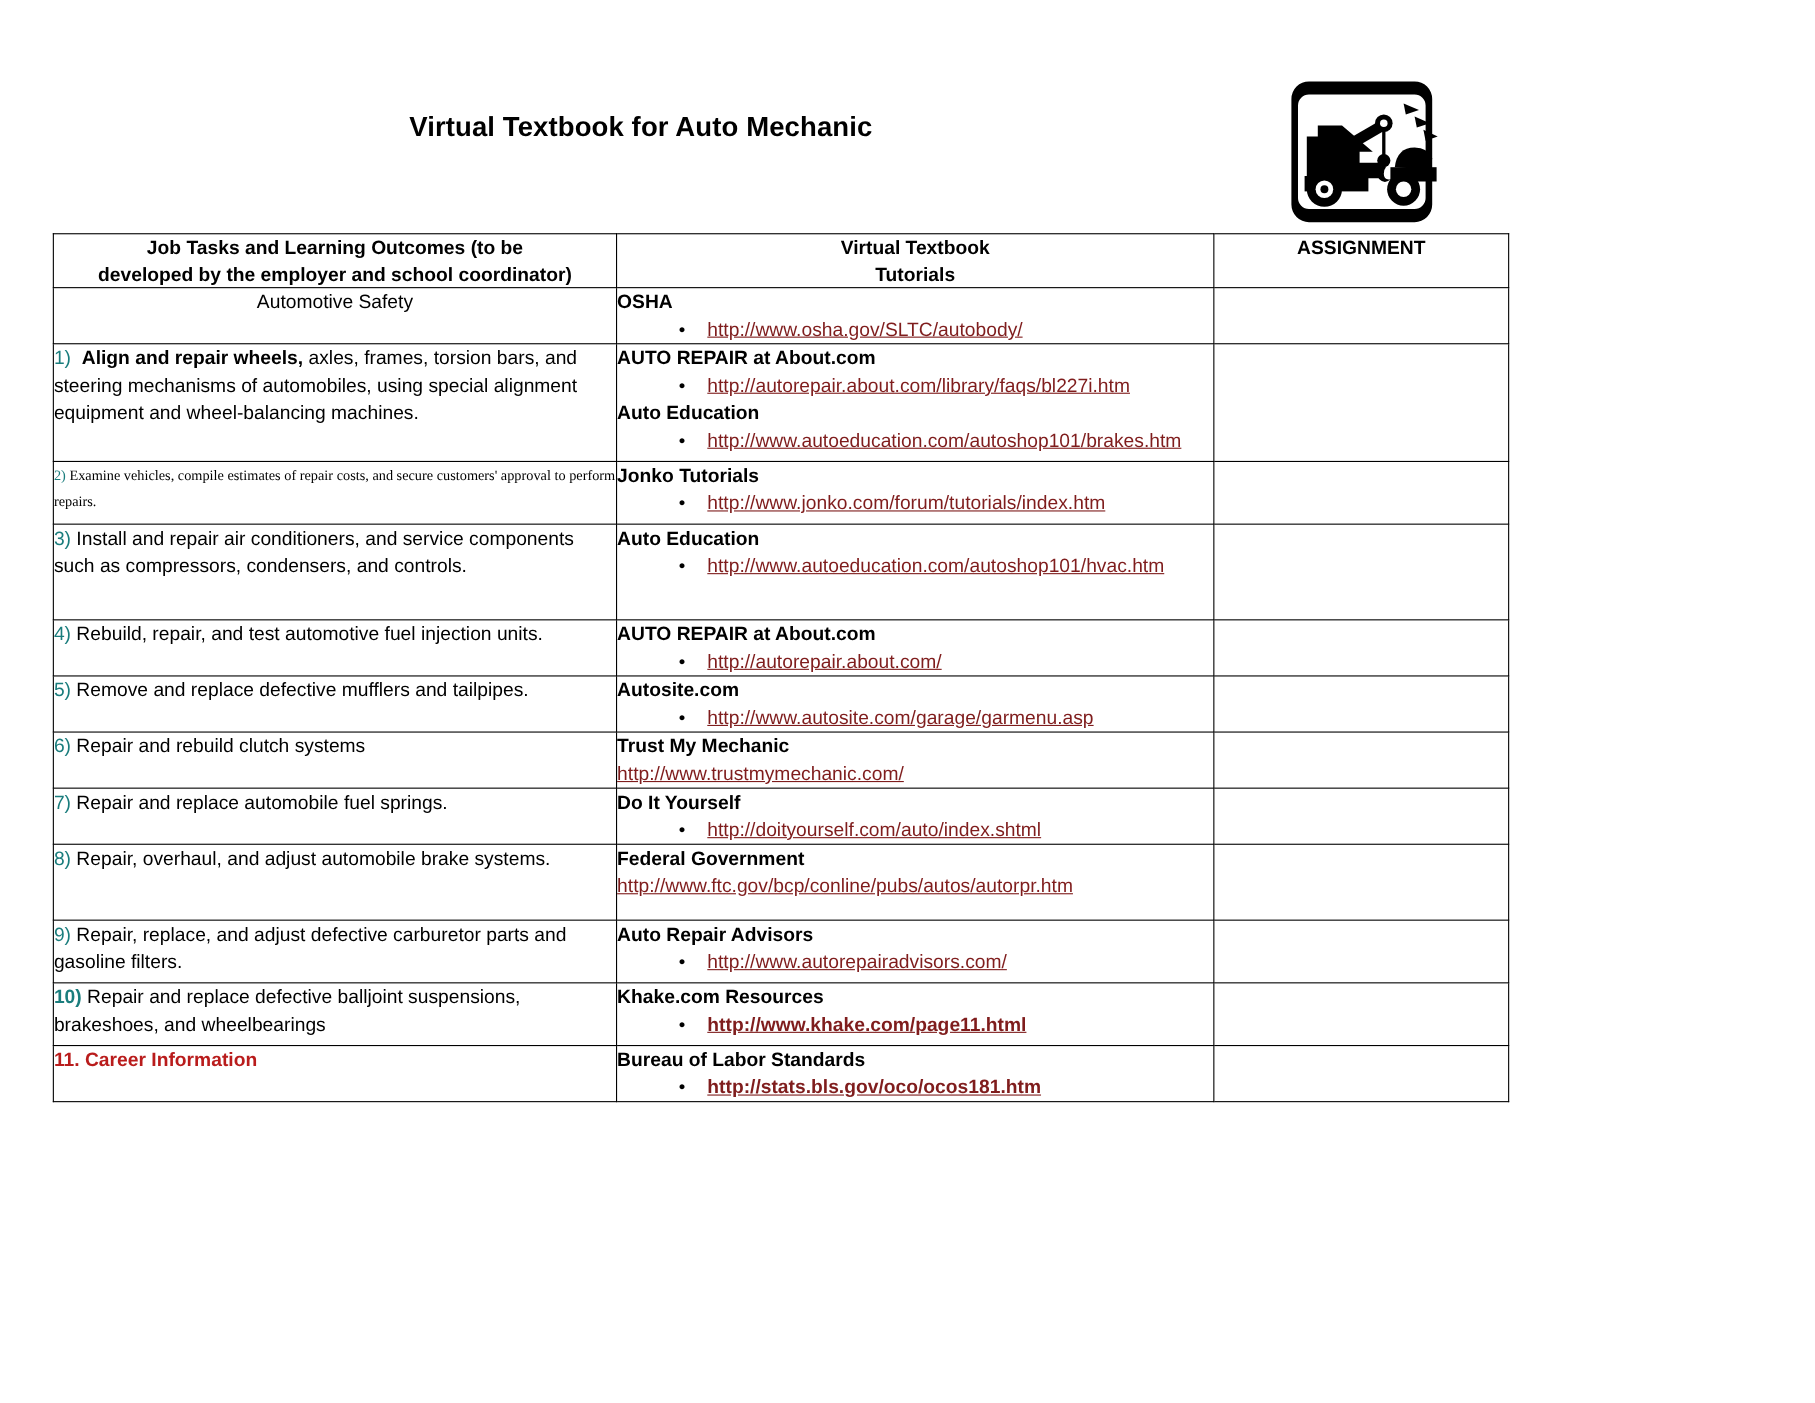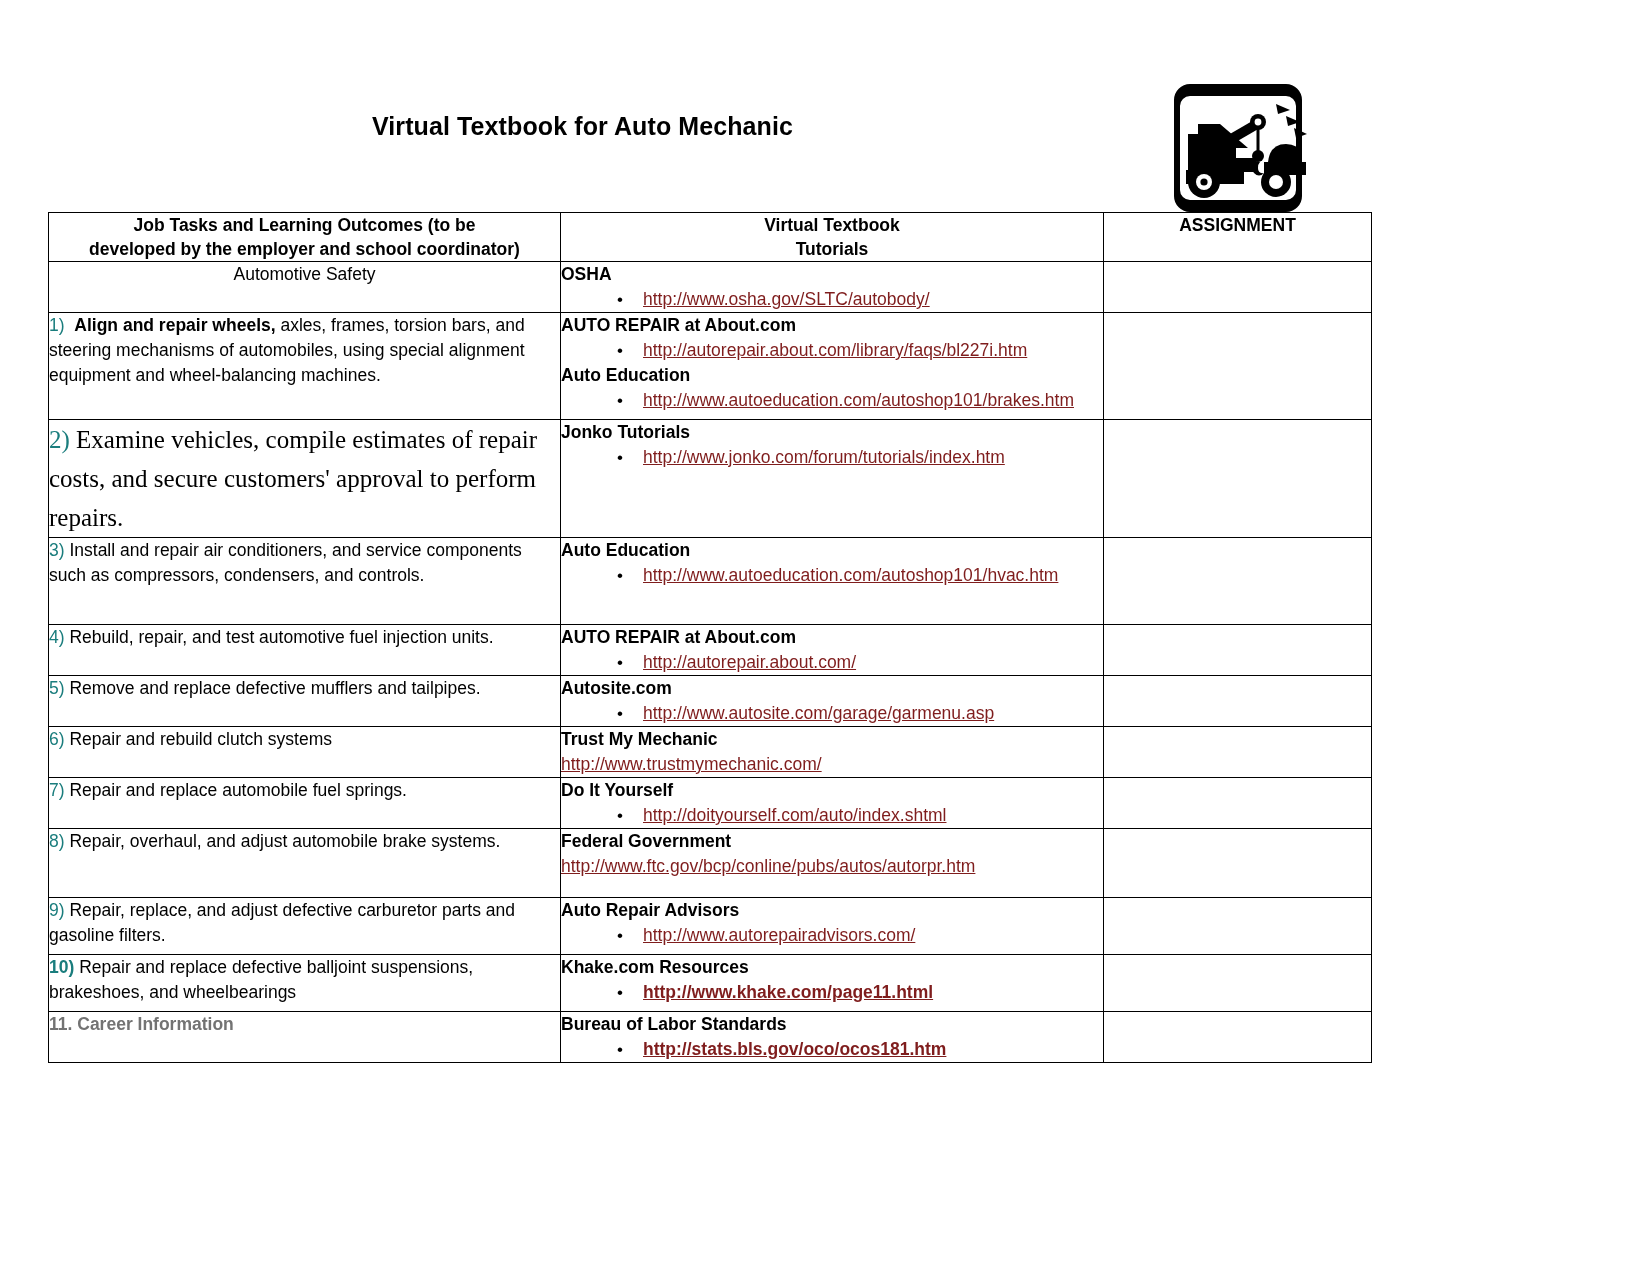--- a/index.html
+++ b/index.html
@@ -18,21 +18,21 @@
     position: relative;
     width: 1650px;
     height: 1275px;
     background: #ffffff;
   }
 
   
   .header-zone {
     position: absolute;
     left: 0;
-    top: 16px;
+    top: 6px;
     width: 1332px;
     height: 215px;
   }
   .doc-title {
     position: absolute;
     left: 372px;
     top: 96px;
     font-size: 25px;
     font-weight: bold;
     letter-spacing: 0.1px;
@@ -98,25 +98,25 @@
     text-align: center;
     font-weight: normal;
   }
   .num {
     color: #1a7d7d;
   }
   .num.bold { font-weight: bold; }
   .strongtxt { font-weight: bold; }
   .serif {
     font-family: "Liberation Serif", serif;
-    font-size: 25px;
-    line-height: 39px;
+    font-size: 13px;
+    line-height: 24px;
   }
   .teal-head {
-    color: #737373;
+    color: #b91c1c;
     font-weight: bold;
   }
 
   .site-name {
     font-weight: bold;
     display: block;
   }
   ul.links {
     list-style: none;
     margin: 0;

